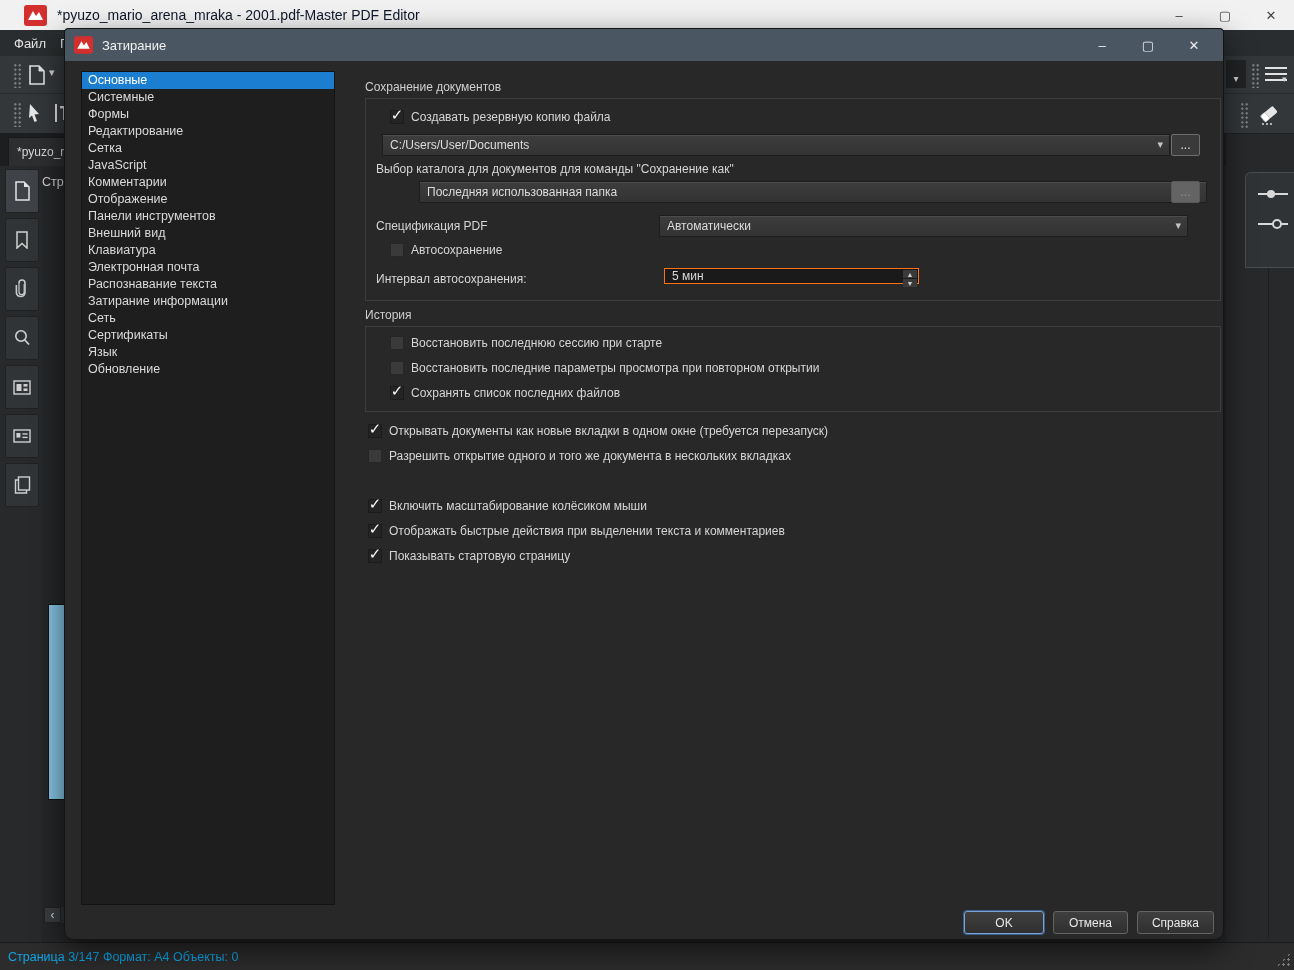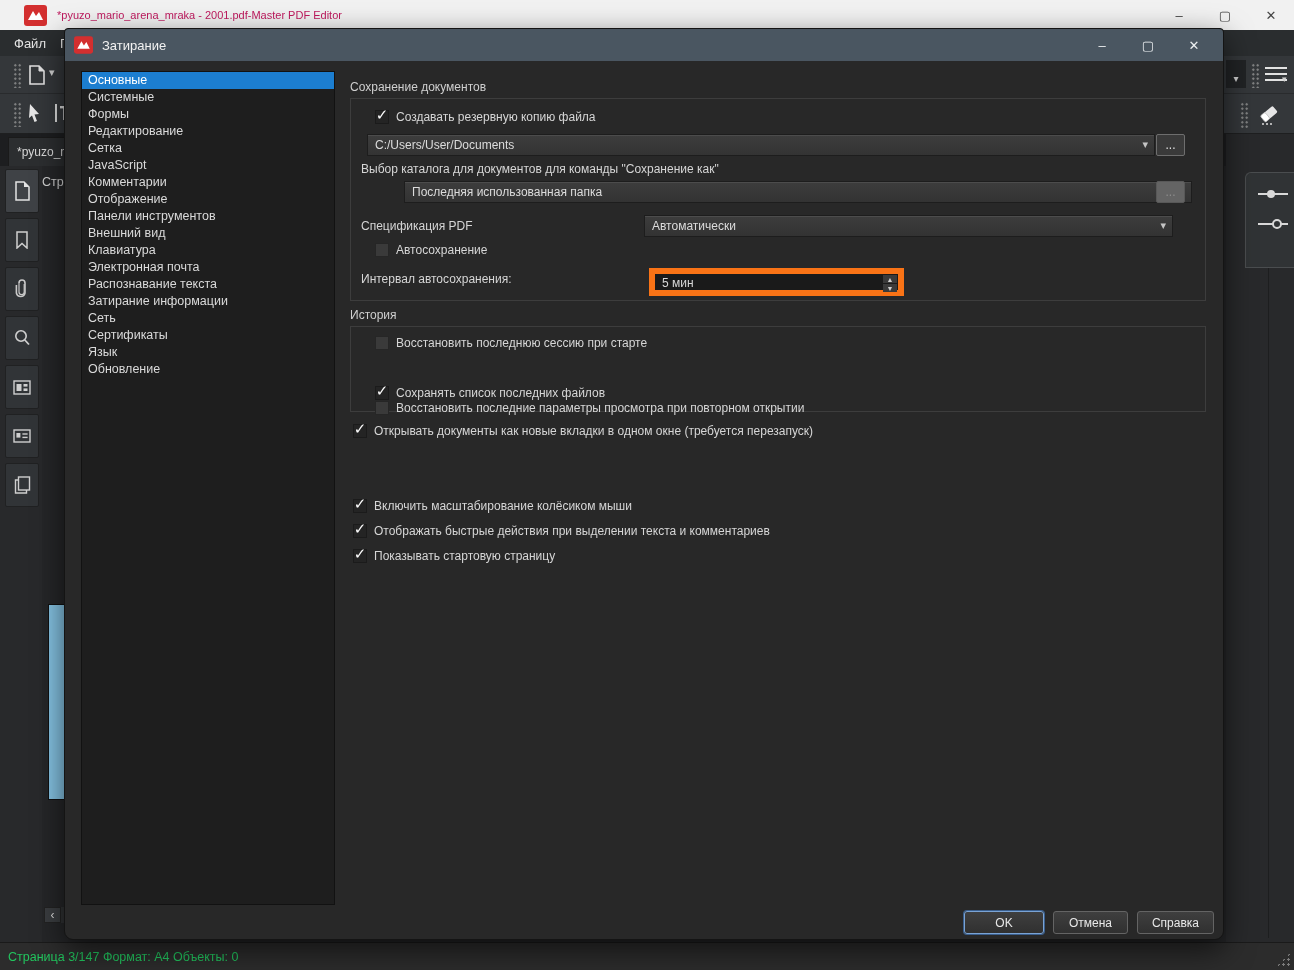--- a/index.html
+++ b/index.html
@@ -4,21 +4,21 @@
 <style>
   * { margin:0; padding:0; box-sizing:border-box; }
   html,body { width:1294px; height:970px; overflow:hidden; background:#1b1c1e;
     font-family:"Liberation Sans", sans-serif; }
   #window { position:relative; width:1294px; height:970px; background:#242527; }
 
   
   .titlebar { position:absolute; left:0; top:0; width:1294px; height:30px;
     background:#f1f1f1; display:flex; align-items:center; }
   .titlebar .app-logo { margin-left:24px; width:23px; height:21px; }
-  .titlebar .title { margin-left:10px; font-size:11px; color:#be185d; }
+  .titlebar .title { margin-left:10px; font-size:14px; color:#0f172a; }
   .win-controls { position:absolute; right:0; top:0; height:30px; display:flex; }
   .win-btn { width:46px; height:30px; display:flex; align-items:center; justify-content:center;
     color:#444; font-size:13px; }
   .menubar { position:absolute; left:0; top:30px; width:1294px; height:26px;
     background:#2a2d2f; display:flex; align-items:center; color:#e4e4e4; font-size:13px; }
   .menubar span { margin-left:14px; }
   .toolbar1 { position:absolute; left:0; top:56px; width:1294px; height:38px; background:#34373a;
     border-bottom:1px solid #292b2d; }
   .toolbar2 { position:absolute; left:0; top:94px; width:1294px; height:40px; background:#34373a;
     border-bottom:1px solid #1e1f20; }
@@ -49,21 +49,21 @@
     border-bottom:1px solid #292b2d; }
   .rr-toolbar2 { position:absolute; left:0; top:38px; width:68px; height:40px; background:#34373a;
     border-bottom:1px solid #1e1f20; }
   .rr-darkbtn { position:absolute; left:0; top:4px; width:20px; height:28px; background:#212325;
     color:#cfcfcf; font-size:10px; display:flex; align-items:flex-end; justify-content:center; padding-bottom:4px; }
   .float-panel { position:absolute; left:19px; top:116px; width:49px; height:96px; background:#303335;
     border:1px solid #4a4d4f; border-right:none; border-radius:6px 0 0 0; }
   .rr-divider { position:absolute; left:42px; top:212px; width:1px; height:670px; background:#1d1e1f; }
 
   .statusbar { position:absolute; left:0; top:942px; width:1294px; height:28px; background:#2c2c2c;
-    border-top:1px solid #1a1a1a; color:#22c55e; font-size:12.5px; display:flex; align-items:center; }
+    border-top:1px solid #1a1a1a; color:#0ea5e9; font-size:12.5px; display:flex; align-items:center; }
   .statusbar .status-text { margin-left:8px; }
   .resize-grip { position:absolute; right:3px; bottom:3px; width:15px; height:15px;
     background-image:radial-gradient(circle,#7c7c7c 1px, transparent 1.3px); background-size:5px 5px;
     clip-path:polygon(100% 0, 100% 100%, 0 100%); }
 
   
   .dialog { position:absolute; left:64px; top:28px; width:1160px; height:912px; background:#282828;
     border:1px solid #141414; border-radius:4px 4px 9px 9px; box-shadow:0 10px 30px rgba(0,0,0,.6); }
   .dlg-titlebar { position:absolute; left:0; top:0; width:100%; height:32px; background:#4a5661;
     border-radius:4px 4px 0 0; display:flex; align-items:center; }
@@ -71,21 +71,21 @@
   .dlg-title { margin-left:9px; color:#f2f2f2; font-size:13px; }
   .dlg-controls { position:absolute; right:6px; top:0; height:32px; display:flex; }
   .dlg-btn { width:46px; height:32px; display:flex; align-items:center; justify-content:center;
     color:#eceff1; font-size:13px; }
 
   .sidebar { position:absolute; left:16px; top:42px; width:254px; height:834px; background:#1e1e1e;
     border:1px solid #121212; }
   .side-item { height:17px; font-size:12.5px; color:#dadada; padding:1px 0 0 6px; white-space:nowrap; }
   .side-item.selected { background:#1c7ed0; color:#ffffff; }
 
-  .content { position:absolute; left:285px; top:42px; width:858px; height:834px; }
+  .content { position:absolute; left:300px; top:42px; width:858px; height:834px; }
   .group-title { position:absolute; font-size:12px; color:#cfcfcf; }
   .group-box { position:absolute; border:1px solid #3d3d3d; }
 
   .cb-row { position:absolute; display:flex; align-items:center; }
   .checkbox { width:14px; height:14px; background:#3a3a3a; border:1px solid #262626;
     display:flex; align-items:center; justify-content:center; flex:none; }
   .checkbox.checked { background:#242424; border-color:#1b1b1b; }
   .checkbox .check { color:#fdfdfd; font-size:15px; line-height:10px; visibility:hidden;
     position:relative; top:-2px; }
   .checkbox.checked .check { visibility:visible; }
@@ -93,22 +93,22 @@
 
   .field-label { position:absolute; font-size:12px; color:#d6d6d6; white-space:nowrap; }
   .combo { position:absolute; height:22px; background:linear-gradient(#3d3d3d,#333333);
     border:1px solid #1d1d1d; box-shadow:inset 0 1px 0 #4c4c4c; color:#dcdcdc; font-size:12px;
     display:flex; align-items:center; padding-left:7px; }
   .combo .combo-arrow { position:absolute; right:6px; top:3px; color:#c4c4c4; font-size:11px; }
   .browse-btn { position:absolute; width:29px; height:22px; background:#3a3a3a; border:1px solid #6e6e6e;
     border-radius:2px; color:#e2e2e2; font-size:12px; display:flex; align-items:center;
     justify-content:center; line-height:6px; }
   .browse-btn.disabled { background:#646464; border-color:#585858; color:#8d8d8d; }
-  .spinbox { position:absolute; height:28px; background:#1a1a1a; border:6px solid #f97316;
-    color:#d8d8d8; font-size:12px; display:flex; align-items:flex-end; padding-left:7px; }
+  .spinbox { position:absolute; height:16px; background:#1a1a1a; border:1px solid #f97316;
+    color:#d8d8d8; font-size:12px; display:flex; align-items:flex-start; padding-left:7px; }
   .spin-arrows { position:absolute; right:1px; top:1px; width:14px; height:18px; display:flex;
     flex-direction:column; }
   .spin-arrows div { flex:1; background:#3a3a3a; margin-bottom:1px; color:#cfcfcf; font-size:7px;
     display:flex; align-items:center; justify-content:center; }
 
   .dlg-footer-btn { position:absolute; height:23px; background:linear-gradient(#3f3f3f,#303030);
     border:1px solid #646464; border-radius:3px; color:#e8e8e8; font-size:12px;
     display:flex; align-items:center; justify-content:center; }
   .dlg-footer-btn.primary { border-color:#7aa3d4; box-shadow:0 0 0 1px #3a5f8e; }
 
@@ -343,38 +343,44 @@
 
       <div class="group-title" style="left:0; top:237px;">История</div>
       <div class="group-box" style="left:0; top:255px; width:856px; height:86px;"></div>
 
       <div class="cb-row" style="left:25px; top:265px;">
         <span class="checkbox">
           <span class="check">✓</span>
         </span>
         <span class="cb-label">Восстановить последнюю сессию при старте</span>
       </div>
-      <div class="cb-row" style="left:25px; top:290px;margin-top:40px;">
+      <div class="cb-row" style="left:25px; top:290px;">
         <span class="checkbox">
           <span class="check">✓</span>
         </span>
         <span class="cb-label">Восстановить последние параметры просмотра при повторном открытии</span>
       </div>
       <div class="cb-row" style="left:25px; top:315px;">
         <span class="checkbox checked">
           <span class="check">✓</span>
         </span>
         <span class="cb-label">Сохранять список последних файлов</span>
       </div>
 
       <div class="cb-row" style="left:3px; top:353px;">
         <span class="checkbox checked">
           <span class="check">✓</span>
         </span>
         <span class="cb-label">Открывать документы как новые вкладки в одном окне (требуется перезапуск)</span>
+      </div>
+      <div class="cb-row" style="left:3px; top:378px;">
+        <span class="checkbox">
+          <span class="check">✓</span>
+        </span>
+        <span class="cb-label">Разрешить открытие одного и того же документа в нескольких вкладках</span>
       </div>
       <div class="cb-row" style="left:3px; top:428px;">
         <span class="checkbox checked">
           <span class="check">✓</span>
         </span>
         <span class="cb-label">Включить масштабирование колёсиком мыши</span>
       </div>
       <div class="cb-row" style="left:3px; top:453px;">
         <span class="checkbox checked">
           <span class="check">✓</span>

